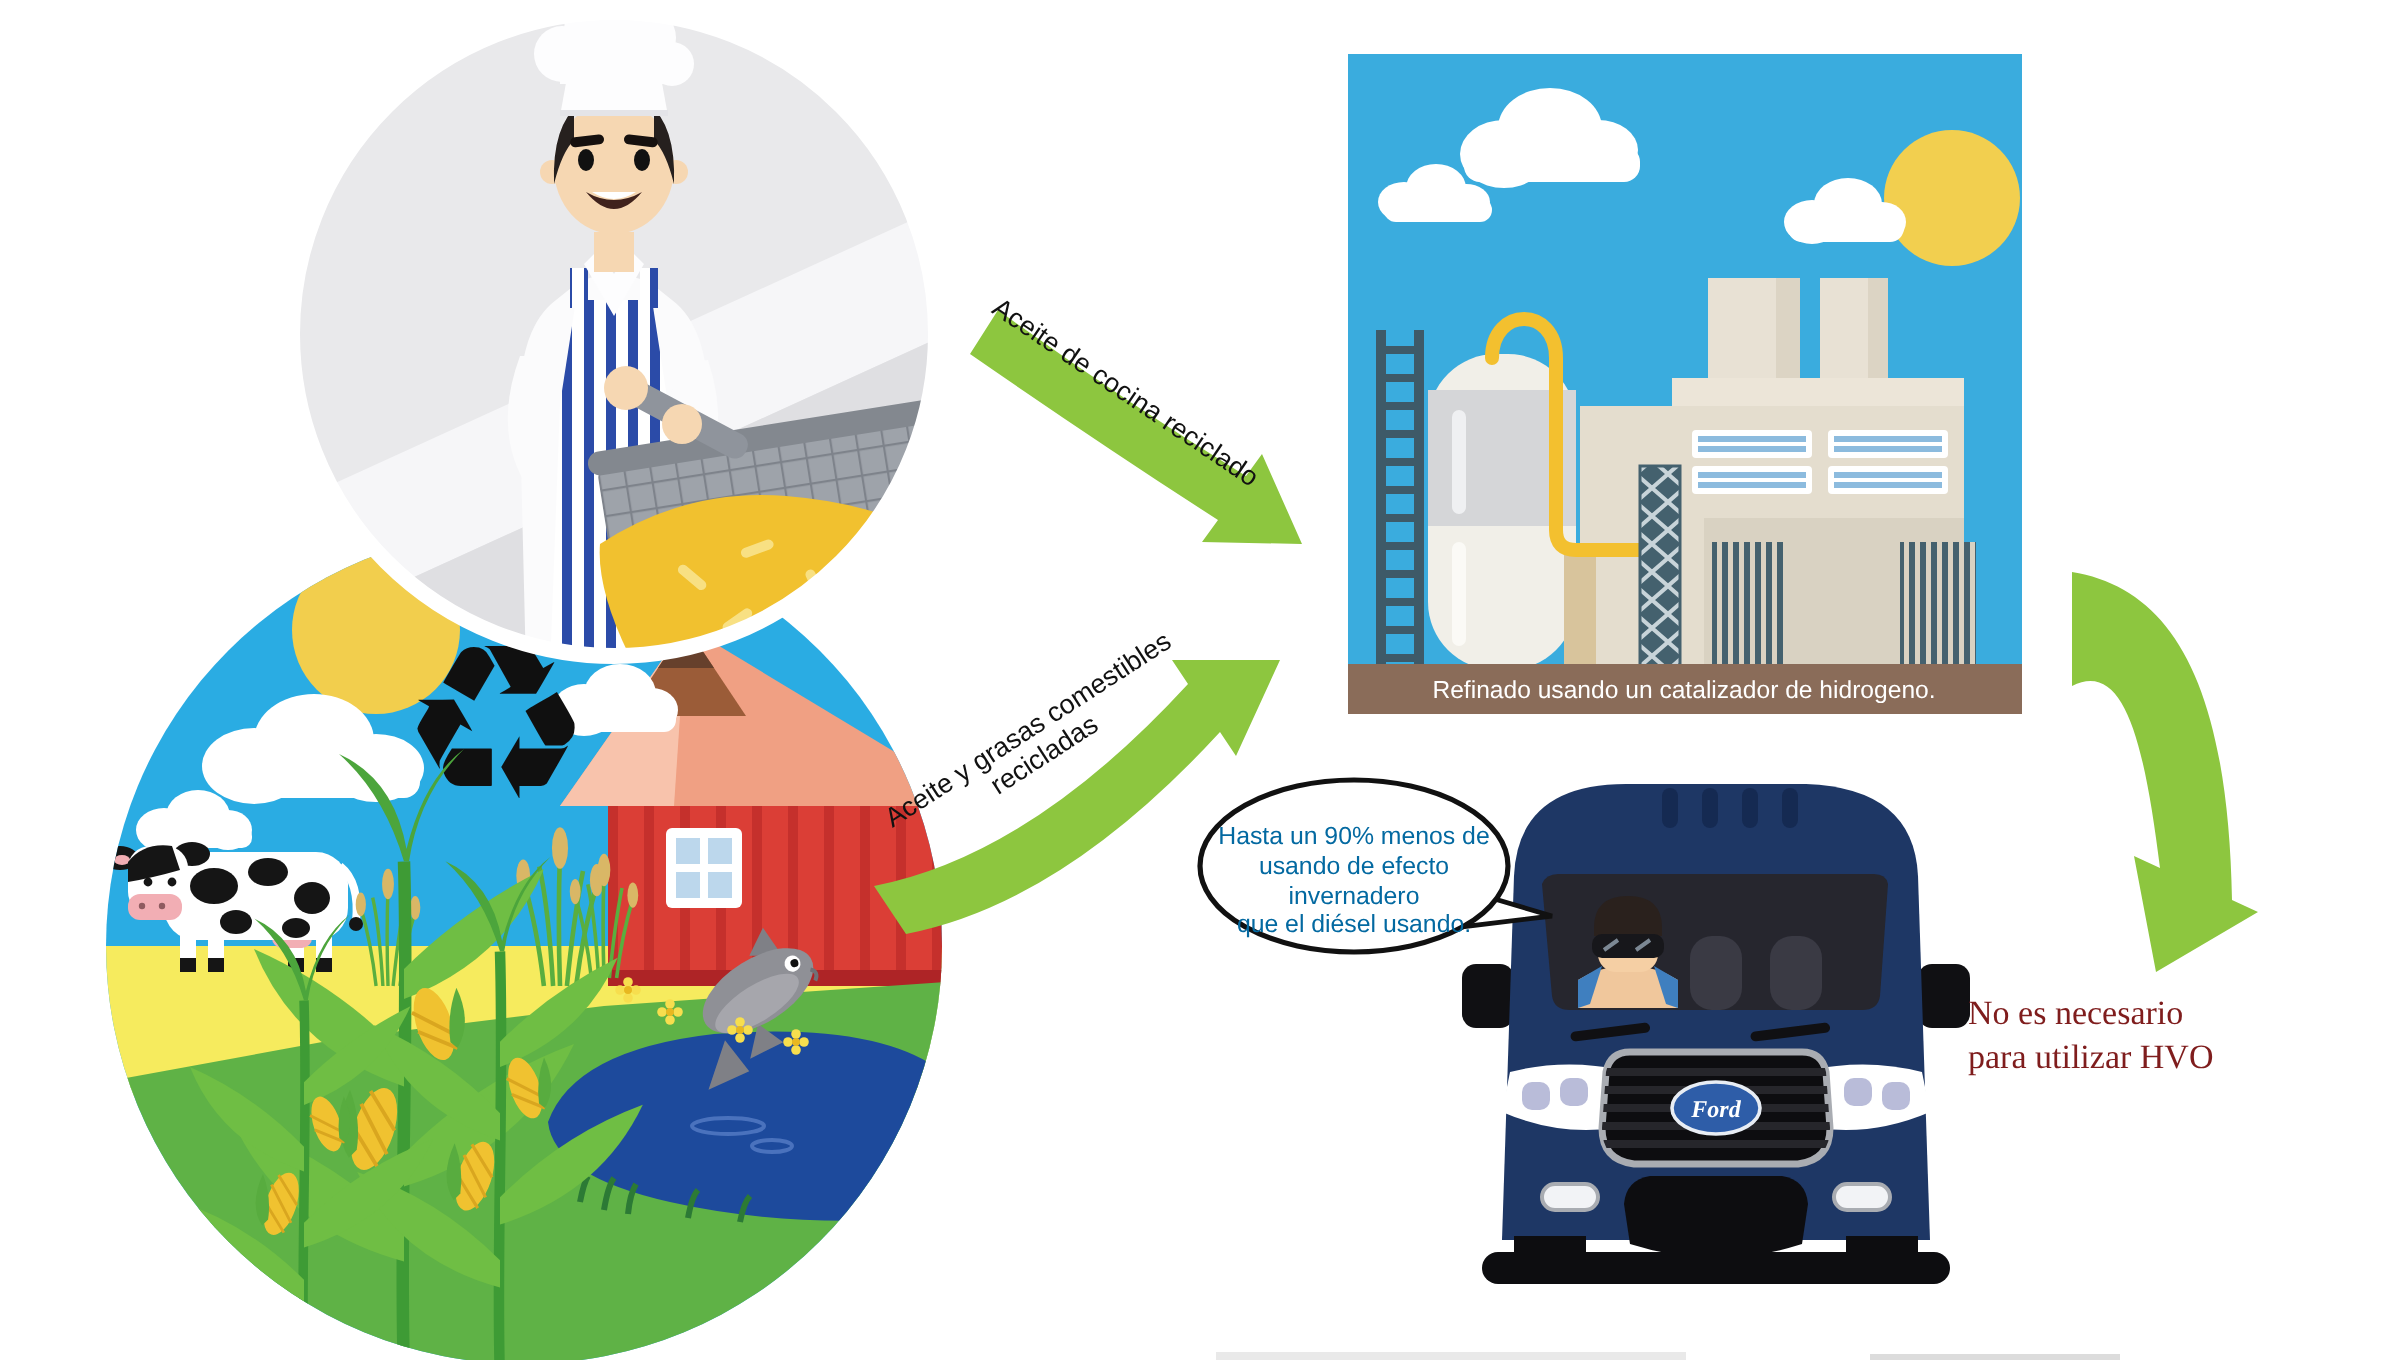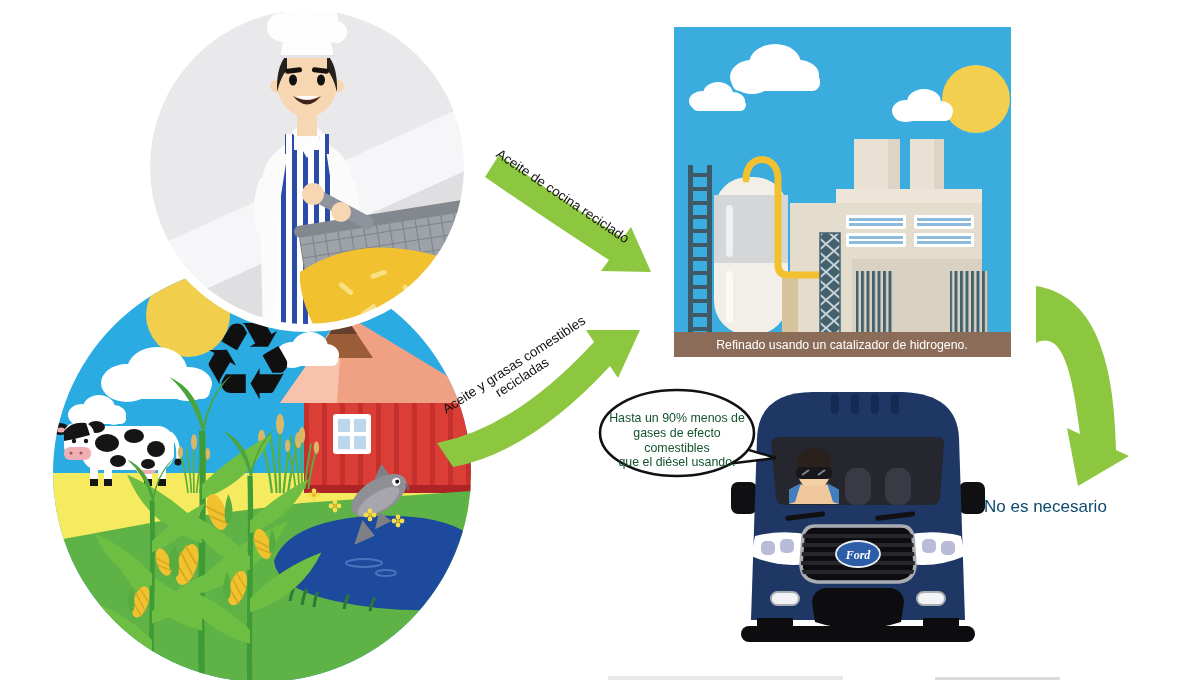--- a/index.html
+++ b/index.html
@@ -1,22 +1,22 @@
 <!DOCTYPE html>
 <html><head>
 <meta charset="utf-8">
 <style>
   html,body{margin:0;padding:0;background:#fff;}
   .canvas{position:relative;width:1200px;height:680px;background:#fff;overflow:hidden;
           font-family:"Liberation Sans",sans-serif;}
   .abs{position:absolute;}
   .label{color:#111;font-size:13.5px;white-space:nowrap;}
   .label2{color:#111;font-size:13.5px;text-align:center;line-height:15px;}
-  .bubble-text{color:#14532d;font-size:12.4px;line-height:14.8px;text-align:center;}
-  .note-text{color:#0c4a6e;font-size:17px;line-height:21.5px;}
+  .bubble-text{color:#0369a1;font-size:12.4px;line-height:14.8px;text-align:center;}
+  .note-text{color:#7f1d1d;font-size:17px;line-height:21.5px;font-family:Liberation Serif, serif;}
   .artifact{background:#e9e9e9;}
   svg{display:block;}
   text{font-family:"Liberation Sans",sans-serif;}
   .ford-script{font-family:"Liberation Serif",serif;font-style:italic;font-weight:bold;}
 </style>
 </head>
 <body>
 
 <div class="canvas">
 
@@ -400,24 +400,25 @@
     <rect x="196" y="232" width="36" height="12" fill="#0D0D10"></rect>
     <rect x="14" y="240" width="234" height="16" rx="8" fill="#0D0D10"></rect>
   </svg>
 
   <svg class="abs" style="left:594px;top:388px;" width="195" height="100" viewBox="0 0 195 100">
     <polygon points="128,54 182,70 116,78" fill="#FFFFFF" stroke="#111111" stroke-width="2.4"></polygon>
     <ellipse cx="83" cy="45" rx="77" ry="43" fill="#FFFFFF" stroke="#111111" stroke-width="2.6"></ellipse>
   </svg>
   <div class="abs bubble-text" style="left:607px;top:411px;width:140px;">
     <span style="display:block;">Hasta un 90% menos de</span>
-    <span style="display:block;">gases de efecto comestibles</span>
+    <span style="display:block;">usando de efecto invernadero</span>
     <span style="display:block;">que el diésel usando.</span>
   </div>
 
   <div class="abs note-text" style="left:984px;top:496px;width:200px;">
     <span style="display:block;">No es necesario</span>
+    <span style="display:block;">para utilizar HVO</span>
   </div>
 
   <div class="abs artifact" style="left:608px;top:676px;width:235px;height:4px;"></div>
   <div class="abs artifact" style="left:935px;top:677px;width:125px;height:3px;background:#dcdcdc;"></div>
 
 </div>
 
 </body></html>

